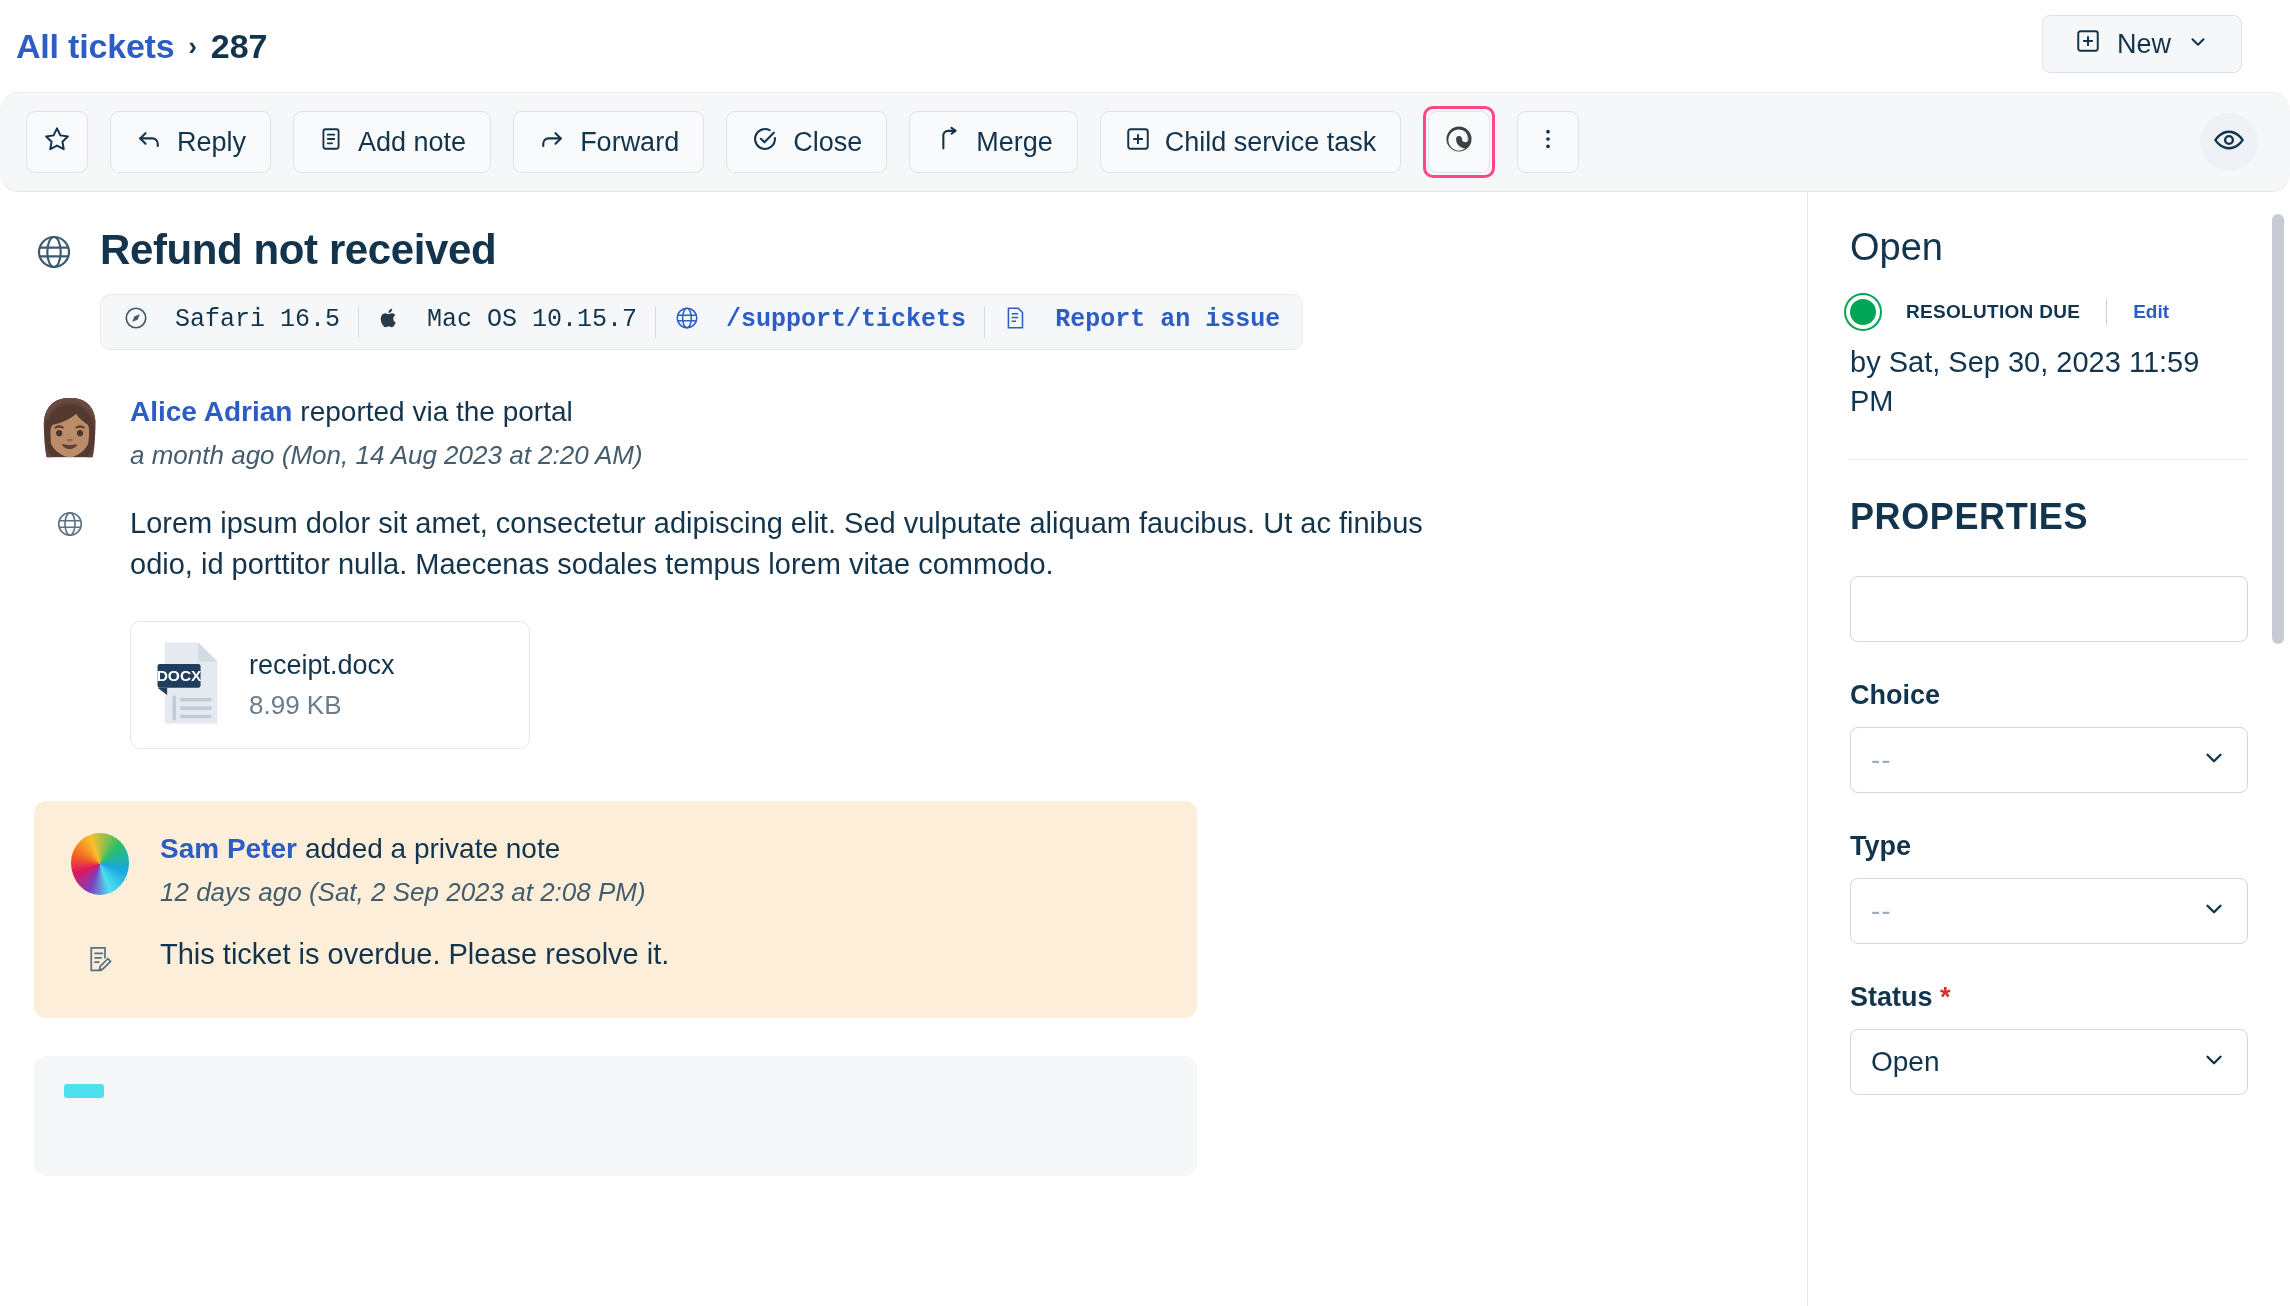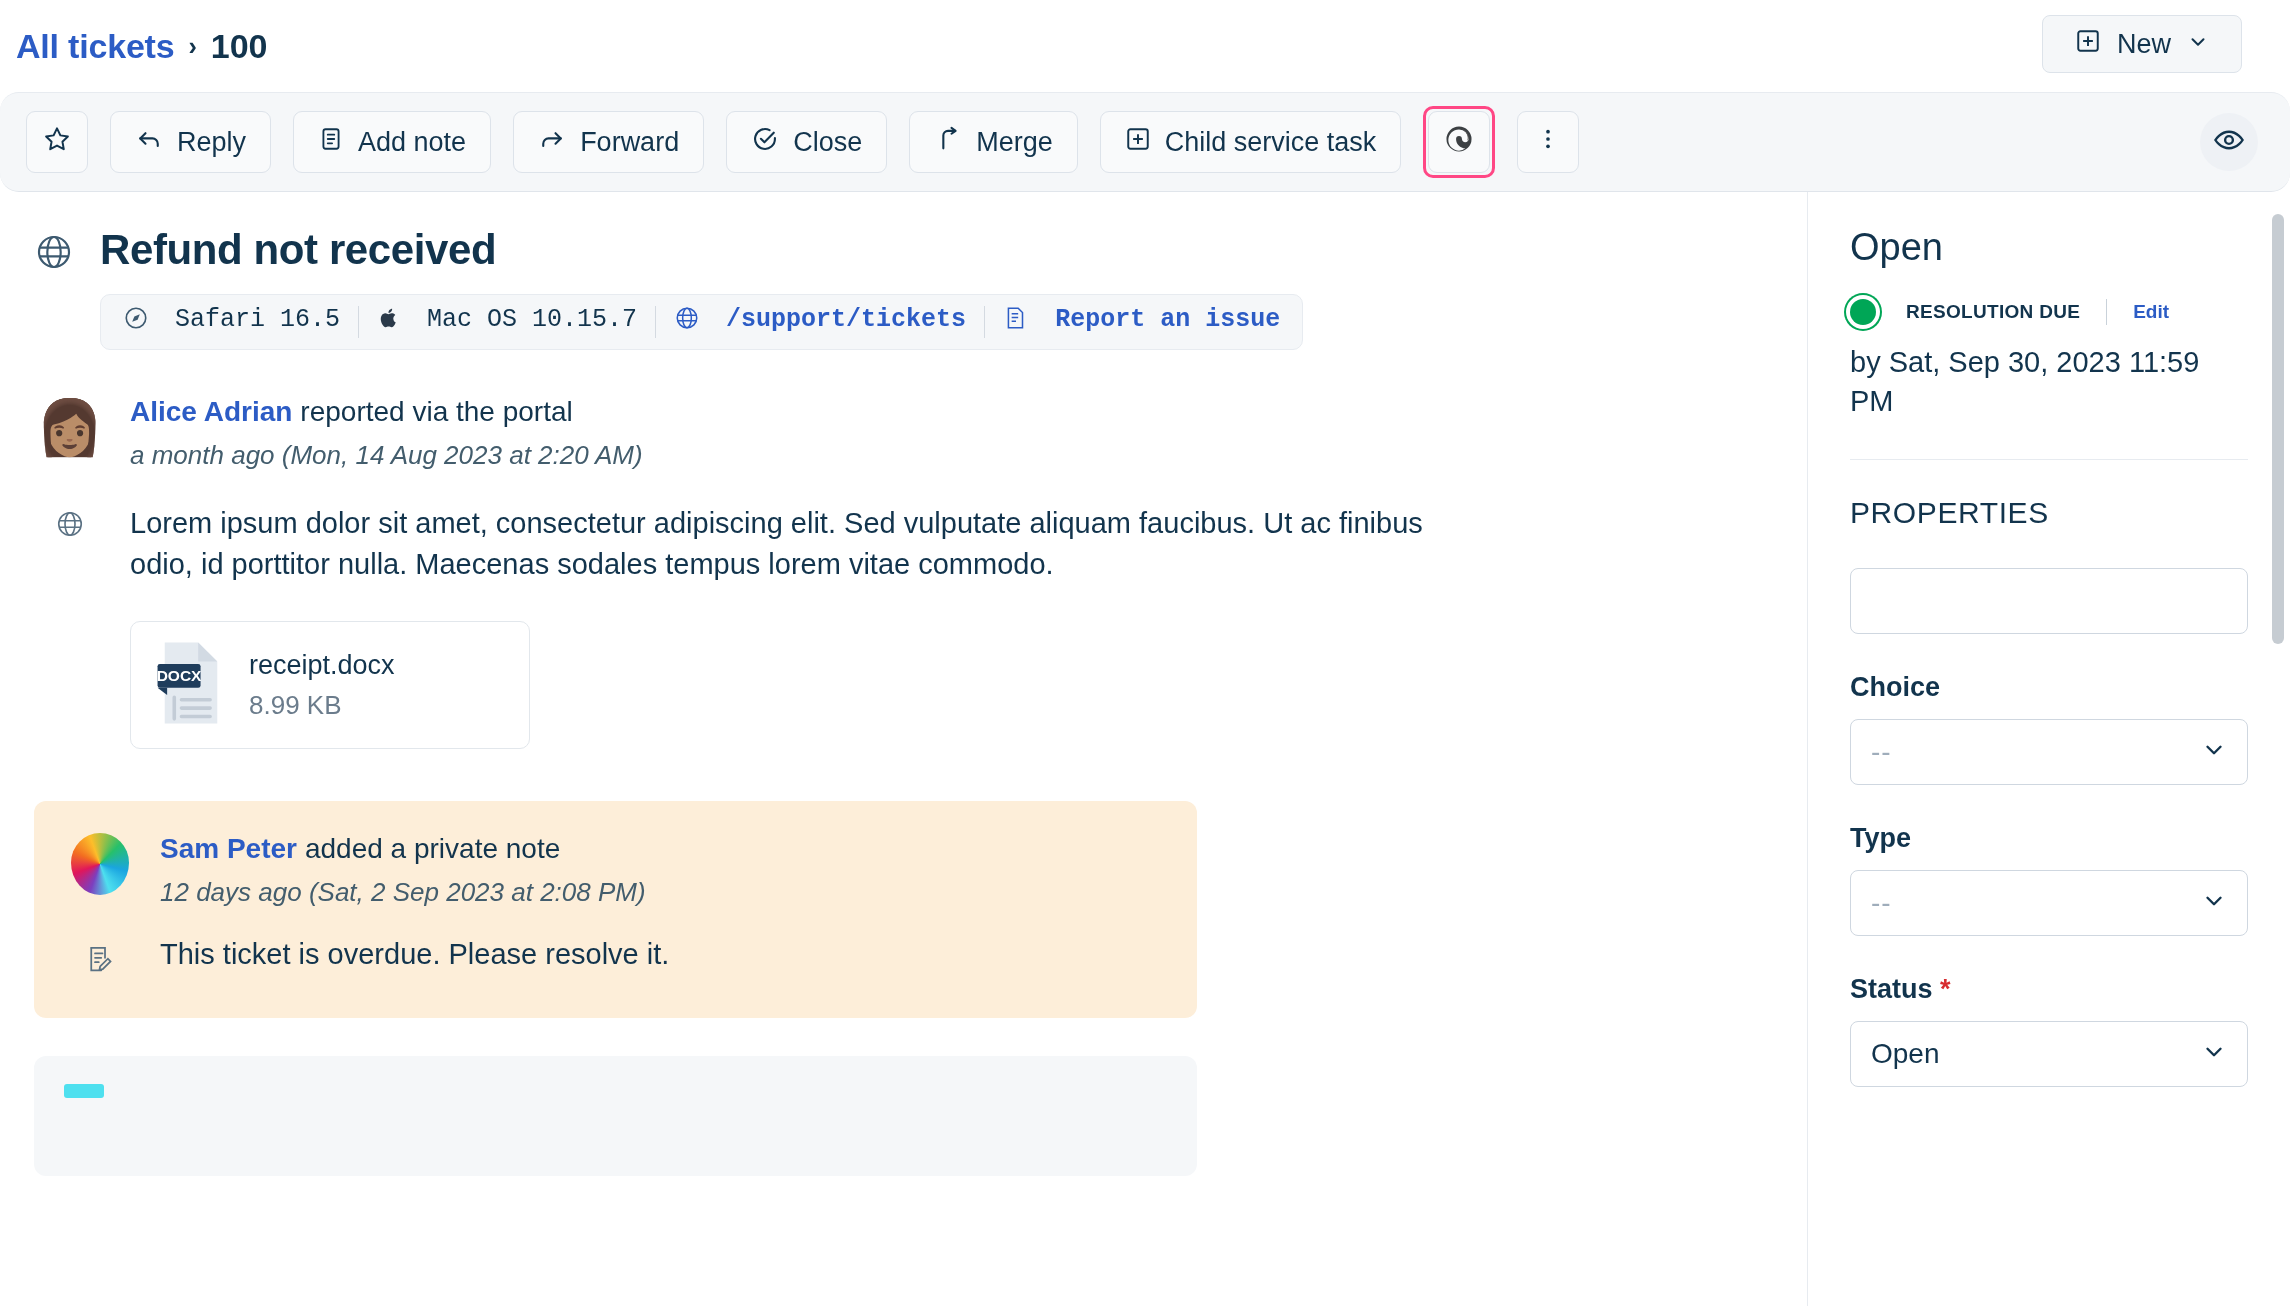--- a/index.html
+++ b/index.html
@@ -242,21 +242,21 @@
     box-shadow: 0 0 0 4px #ffffff, 0 0 0 6px #00a656;
     margin-right: 4px;
     flex: 0 0 auto;
   }
   .sla-label { font-weight: 700; letter-spacing: 0.3px; color: #12344d; }
   .sla-sep { width: 1px; height: 26px; background: #c9d2da; }
   .sla-edit { color: #2c5cc5; font-weight: 600; cursor: pointer; }
   .sla-due { font-size: 29px; color: #12344d; margin-top: 18px; line-height: 1.35; }
   .sb-divider { height: 1px; background: #e7ebf0; margin: 38px 0 0 0; }
   .sb-section-title {
-    font-size: 30px; font-weight: 400; letter-spacing: 0.6px;
+    font-size: 36px; font-weight: 700; letter-spacing: 0.6px;
     color: #12344d; margin: 36px 0 10px 0;
   }
   .field { margin-top: 38px; }
   .field-label { font-size: 27px; font-weight: 600; color: #12344d; margin-bottom: 16px; }
   .req { color: #d72d30; font-weight: 700; }
   .field-input {
     width: 100%; height: 66px;
     border: 1px solid #cfd7e0;
     border-radius: 8px;
     background: #fff;
@@ -288,21 +288,21 @@
     border-radius: 6px;
   }
 </style>
 </head>
 <body>
 
 <div class="topbar">
   <div class="breadcrumb">
     <a class="bc-link" href="#">All tickets</a>
     <span class="bc-sep">›</span>
-    <span class="bc-current">100</span>
+    <span class="bc-current">287</span>
   </div>
   <div class="topbar-right">
     <button class="btn btn-top">Get started</button>
     <button class="btn btn-top">
       <span>
         <svg width="26" height="26" viewBox="0 0 24 24" fill="none" stroke="#12344d" stroke-width="1.8">
           <rect x="3" y="3" width="18" height="18" rx="2"></rect>
             <path d="M12 7.5v9M7.5 12h9"></path>
         </svg>
       </span>

